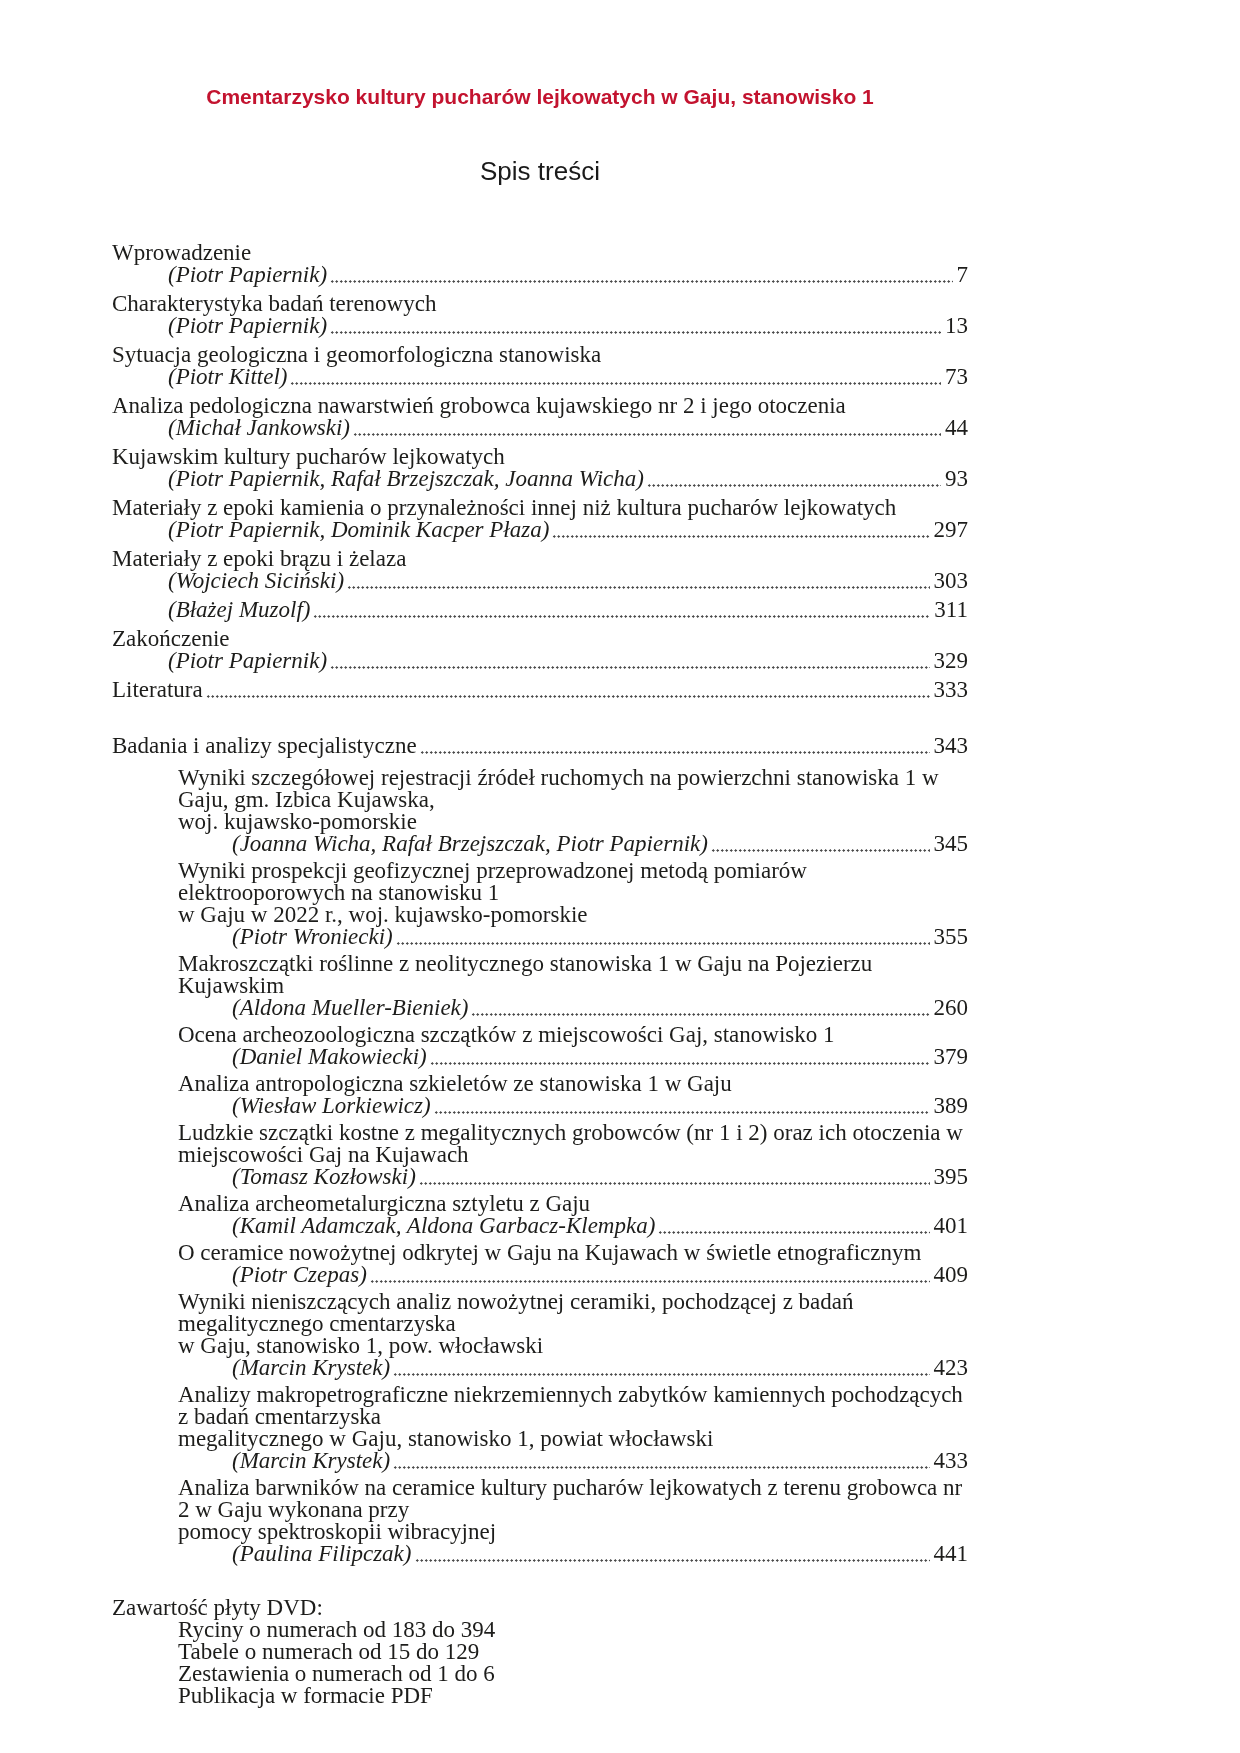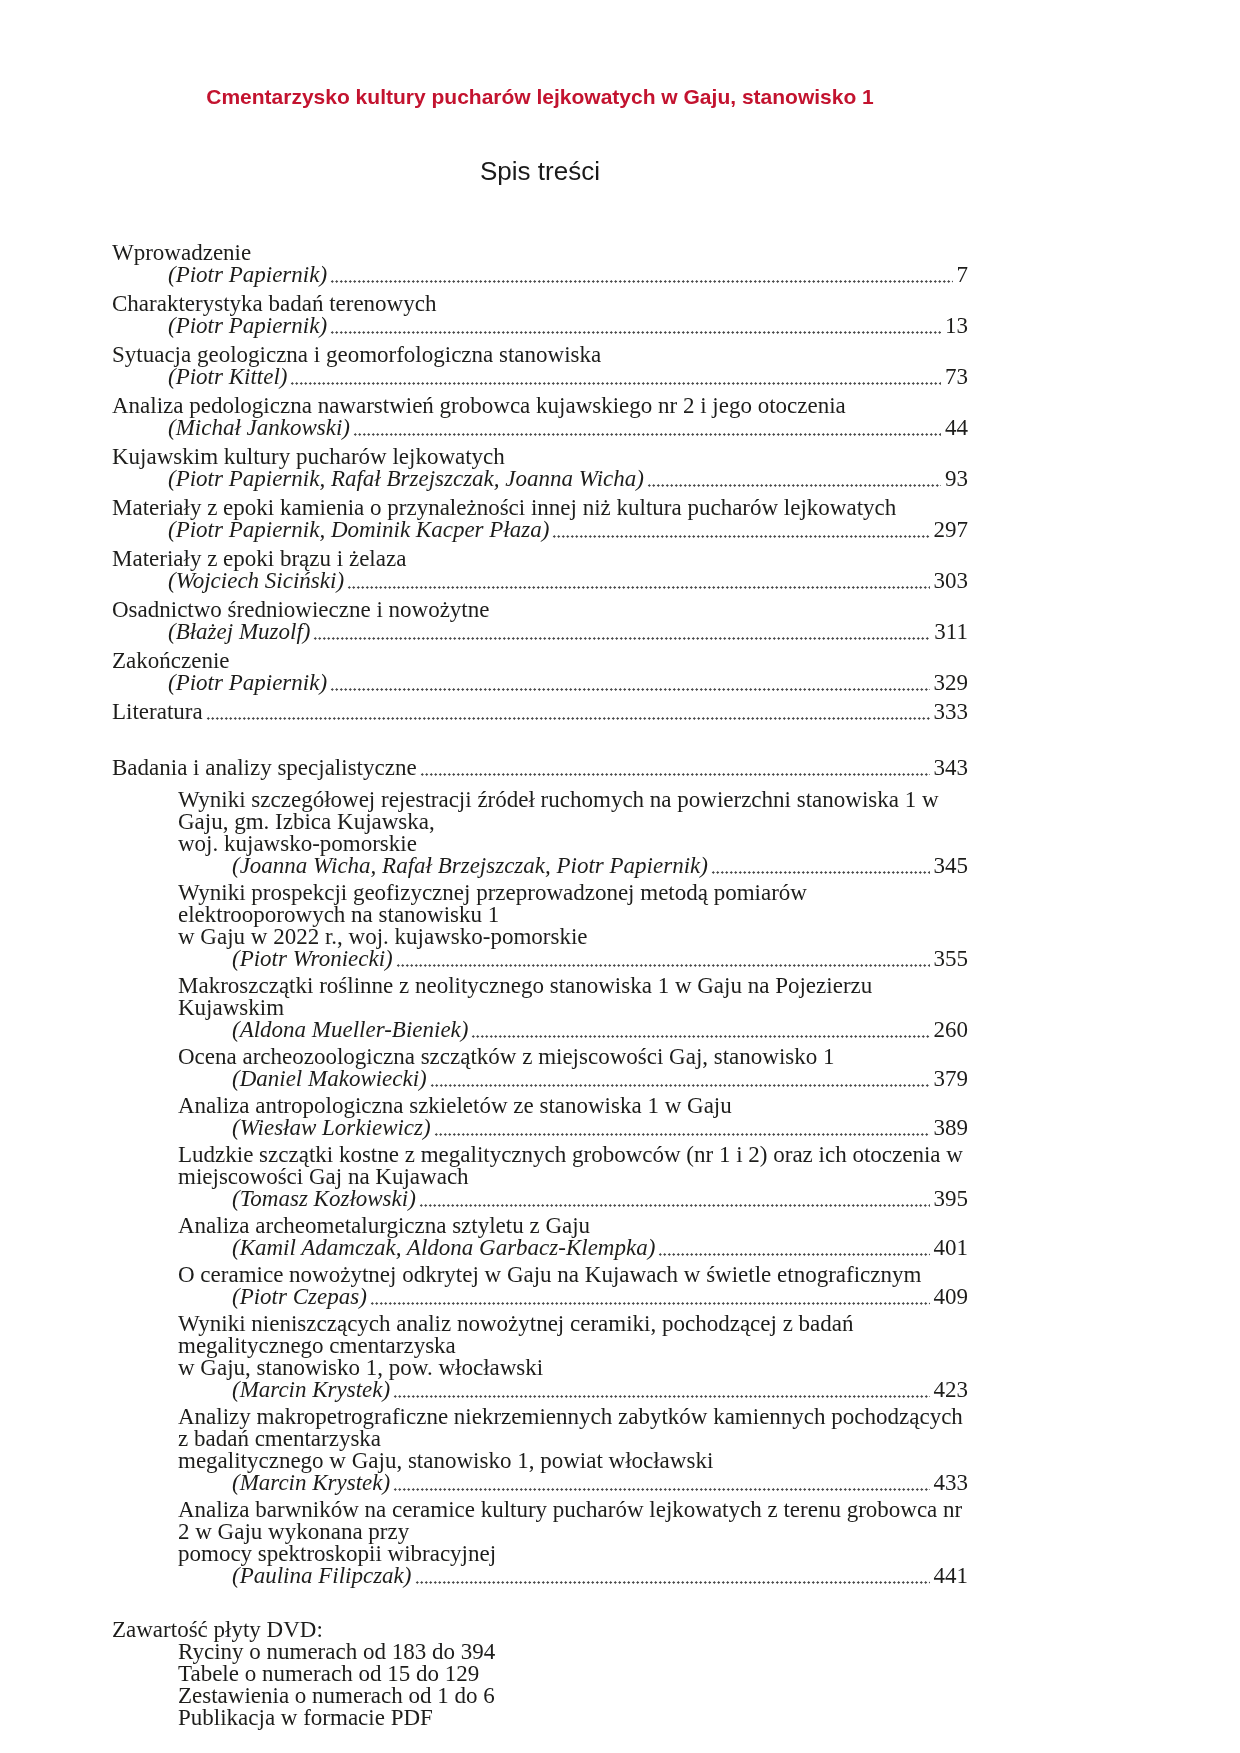--- a/index.html
+++ b/index.html
@@ -134,21 +134,20 @@
     <div class="entry">
       <div class="t">Materiały z epoki brązu i żelaza</div>
       <div class="row">
         <span class="authors">(Wojciech Siciński)</span>
         <span class="leader"></span>
         <span class="pagenum">303</span>
       </div>
     </div>
 
     <div class="entry">
-      <div class="t">Osadnictwo średniowieczne i nowożytne</div>
       <div class="row">
         <span class="authors">(Błażej Muzolf)</span>
         <span class="leader"></span>
         <span class="pagenum">311</span>
       </div>
     </div>
 
     <div class="entry">
       <div class="t">Zakończenie</div>
       <div class="row">

